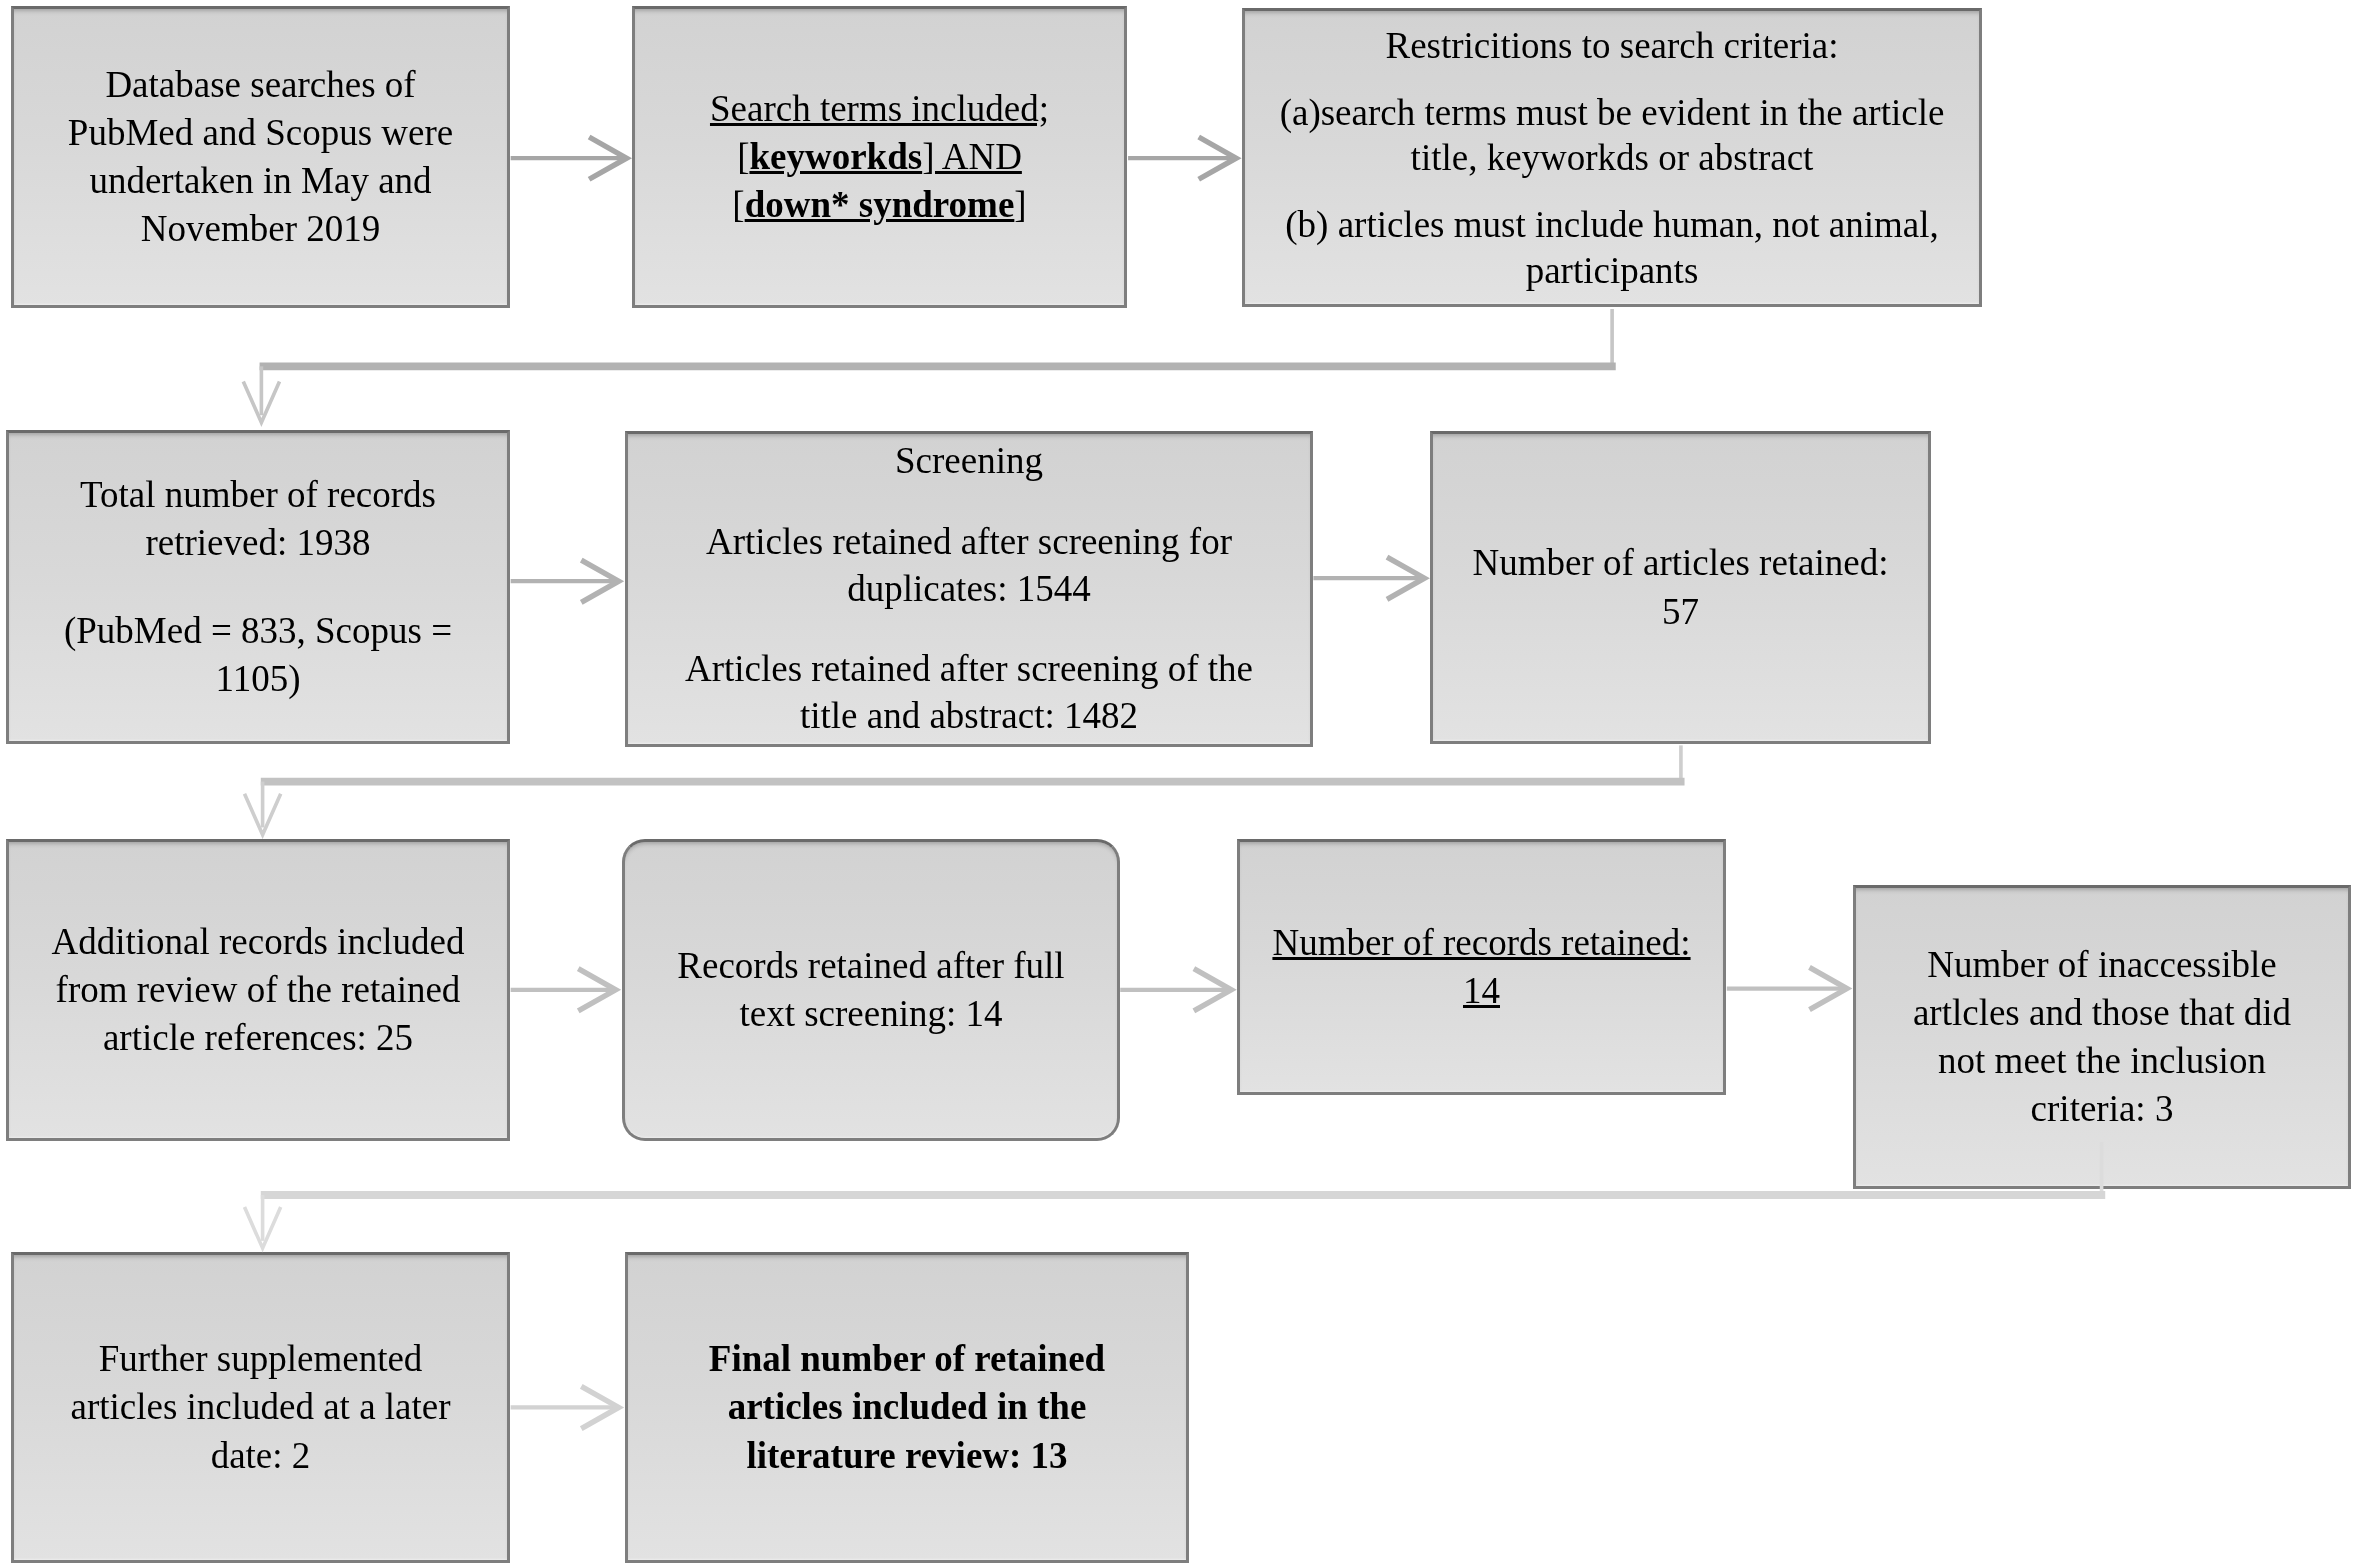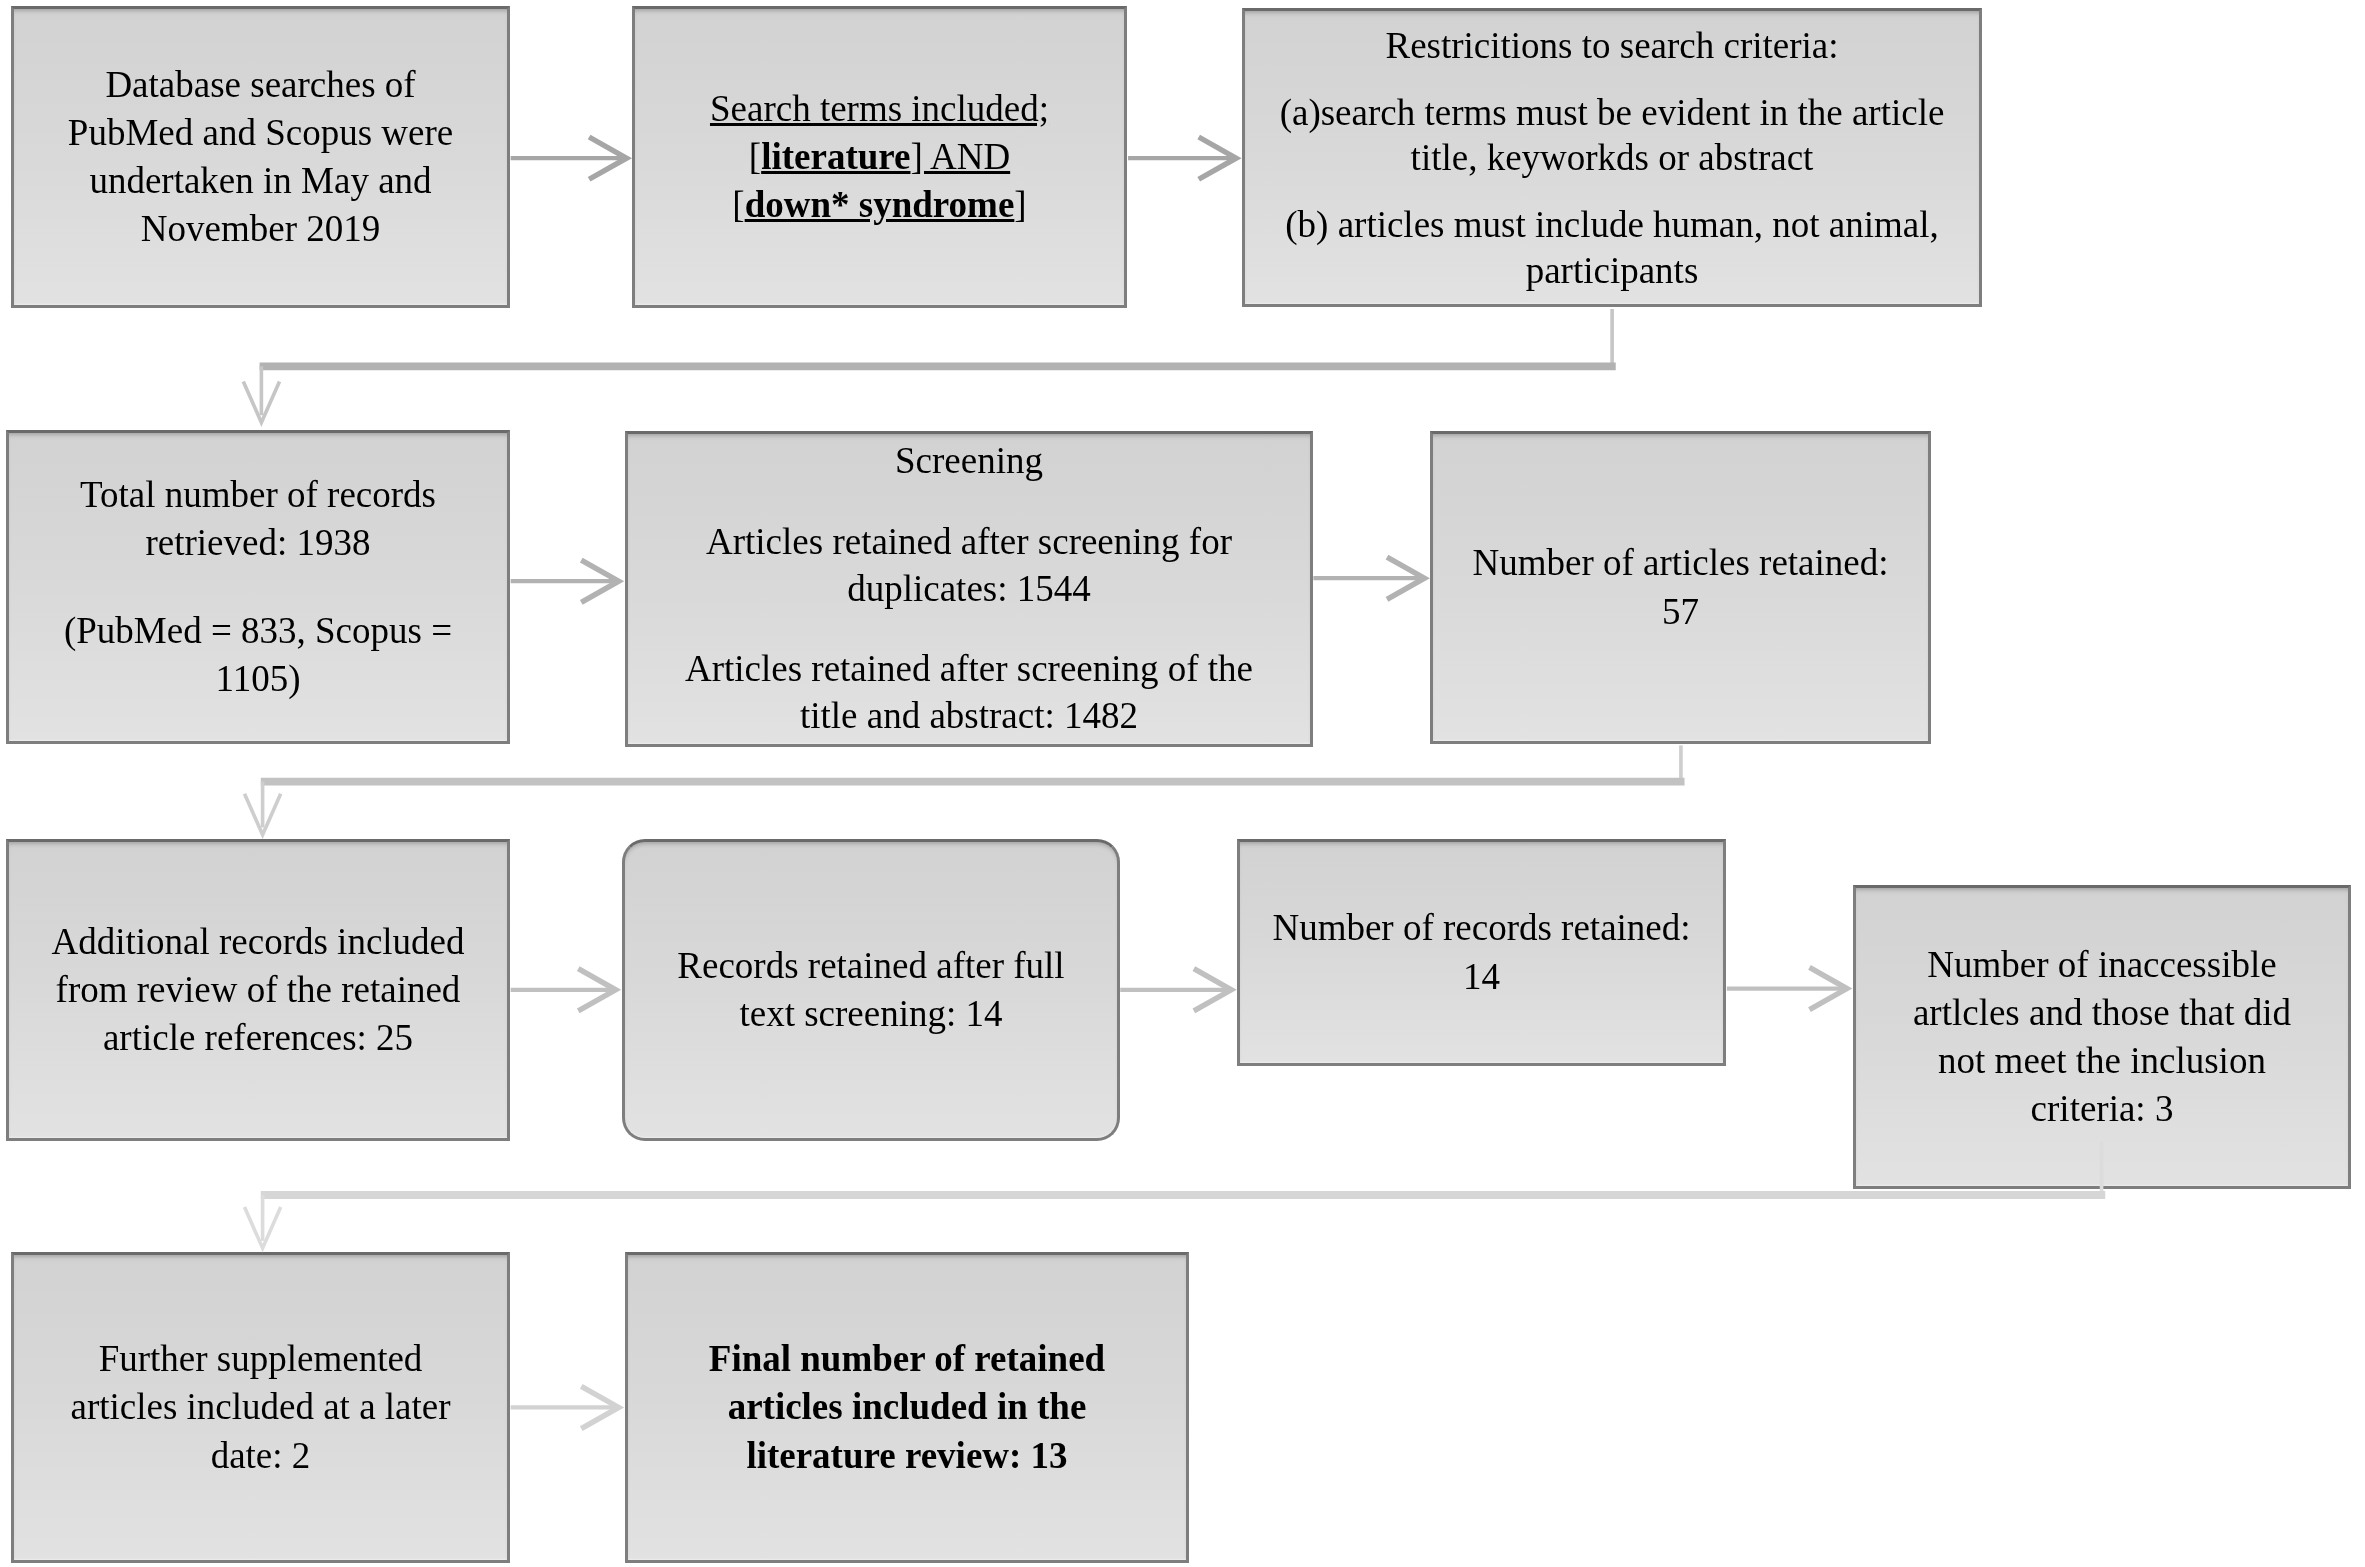--- a/index.html
+++ b/index.html
@@ -64,21 +64,21 @@
 
   <div class="box" style="left:11px; top:6px; width:499px; height:302px;">
     <div class="inner">
       <div class="para">Database searches of PubMed and Scopus were undertaken in May and November 2019</div>
     </div>
   </div>
 
   <div class="box" style="left:632px; top:6px; width:495px; height:302px;text-decoration:underline;">
     <div class="inner">
       <div><span>Search terms included;</span></div>
-      <div><span>[</span><span class="b">literature</span><span>] AND</span></div>
+      <div><span>[</span><span class="b">keyworkds</span><span>] AND</span></div>
       <div><span>[</span><span class="b">down* syndrome</span><span>]</span></div>
     </div>
   </div>
 
   <div class="box tight" style="left:1242px; top:8.4px; width:740px; height:299px;">
     <div class="inner">
       <div class="para">Restricitions to search criteria:</div>
       <div class="para">(a)search terms must be evident in the article title, keyworkds or abstract</div>
       <div class="para">(b) articles must include human, not animal, participants</div>
     </div>
@@ -110,21 +110,21 @@
       <div class="para">Additional records included from review of the retained article references: 25</div>
     </div>
   </div>
 
   <div class="box" style="left:622px; top:839px; width:498px; height:302px;border-radius:23px;">
     <div class="inner">
       <div class="para">Records retained after full text screening: 14</div>
     </div>
   </div>
 
-  <div class="box" style="left:1237px; top:839px; width:489px; height:227px;">
+  <div class="box" style="left:1237px; top:839px; width:489px; height:256px;text-decoration:underline;">
     <div class="inner">
       <div class="para">Number of records retained: 14</div>
     </div>
   </div>
 
   <div class="box" style="left:1853px; top:837px; width:498px; height:304px;margin-top:48px;">
     <div class="inner">
       <div class="para">Number of inaccessible artlcles and those that did not meet the inclusion criteria: 3</div>
     </div>
   </div>

